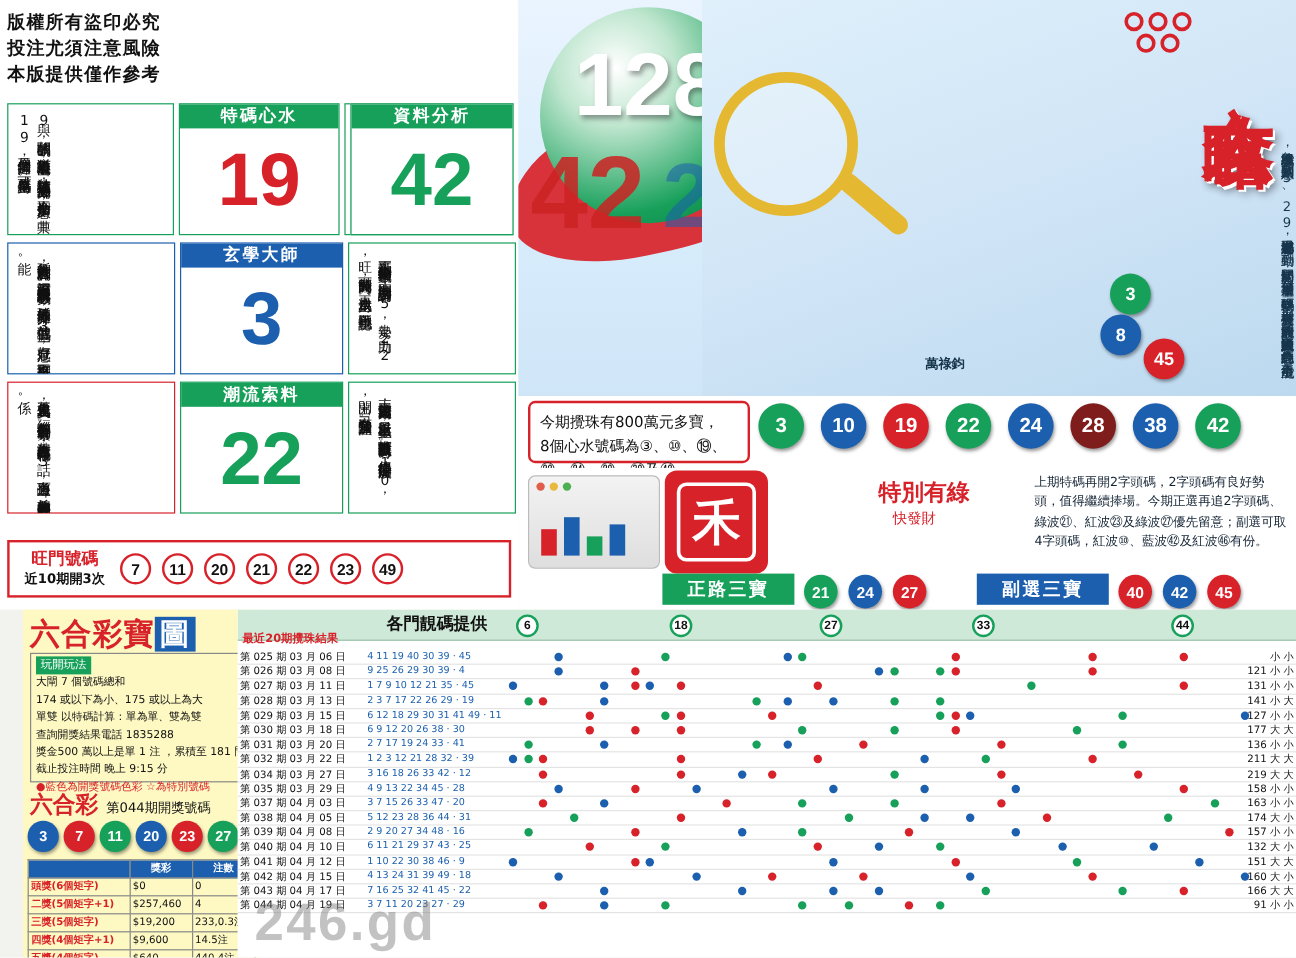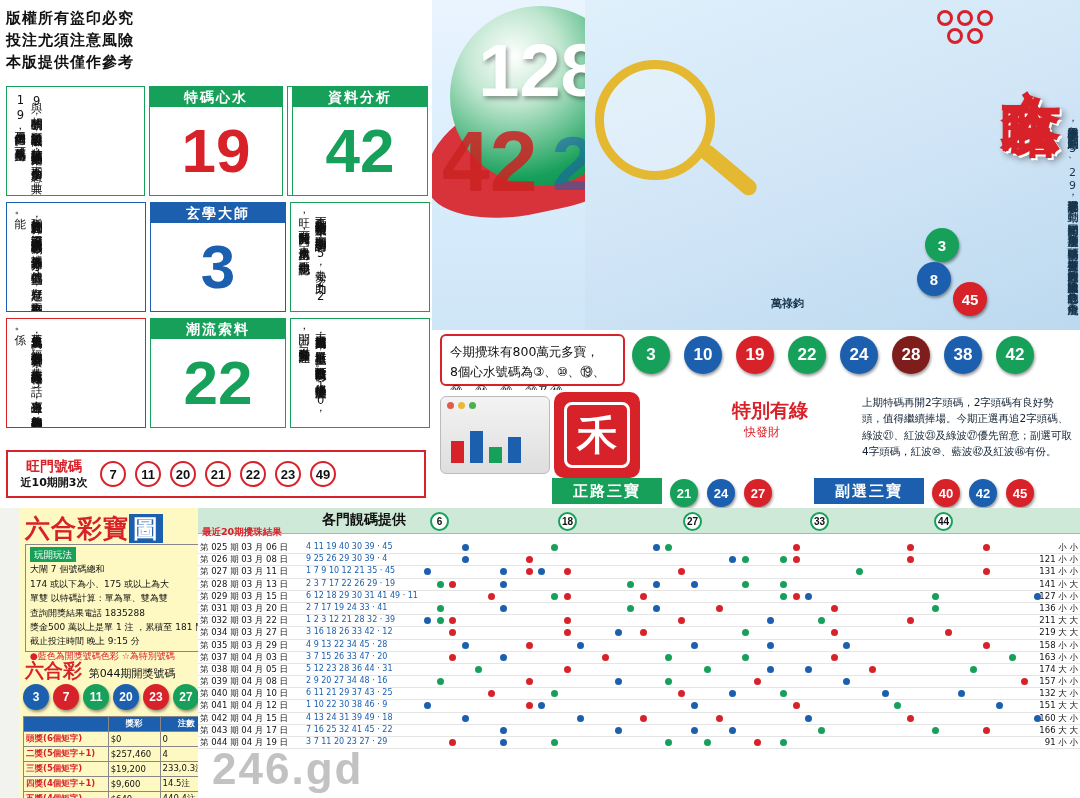--- a/index.html
+++ b/index.html
@@ -393,21 +393,21 @@
 
   <div class="tbl">
     <div class="tbl-hdr">
       <div class="t2">最近20期攪珠結果</div>
       <div class="t1">各門靚碼提供</div>
       <div class="markers">
         <div class="marker" style="left:232px">6</div>
         <div class="marker" style="left:360px">18</div>
         <div class="marker" style="left:485px">27</div>
         <div class="marker" style="left:612px">33</div>
-        <div class="marker" style="left:736px">44</div>
+        <div class="marker" style="left:778px">44</div>
       </div>
     </div>
     <div class="grid" id="grid">
         <div class="gridrow">
           <div class="date">第 025 期  03 月 06 日</div>
           <div class="nums">4 11 19 40 30 39 · 45</div>
           <span class="dot" style="left: 264.125px; background: rgb(27, 95, 174);"></span>
           <span class="dot" style="left: 353.083px; background: rgb(23, 160, 90);"></span>
           <span class="dot" style="left: 454.75px; background: rgb(27, 95, 174);"></span>
           <span class="dot" style="left: 467.458px; background: rgb(23, 160, 90);"></span>
@@ -462,20 +462,32 @@
           <span class="dot" style="left: 442.042px; background: rgb(216, 34, 42);"></span>
           <span class="dot" style="left: 581.833px; background: rgb(23, 160, 90);"></span>
           <span class="dot" style="left: 594.542px; background: rgb(216, 34, 42);"></span>
           <span class="dot" style="left: 607.25px; background: rgb(27, 95, 174);"></span>
           <span class="dot" style="left: 734.333px; background: rgb(23, 160, 90);"></span>
           <span class="dot" style="left: 836px; background: rgb(27, 95, 174);"></span>
           <span class="dot" style="left: 353.083px; background: rgb(23, 160, 90);"></span>
           <div class="tail">127 小 小</div>
         </div>
         <div class="gridrow">
+          <div class="date">第 030 期  03 月 18 日</div>
+          <div class="nums">6 9 12 20 26 38 · 30</div>
+          <span class="dot" style="left: 289.542px; background: rgb(216, 34, 42);"></span>
+          <span class="dot" style="left: 327.667px; background: rgb(216, 34, 42);"></span>
+          <span class="dot" style="left: 365.792px; background: rgb(216, 34, 42);"></span>
+          <span class="dot" style="left: 467.458px; background: rgb(23, 160, 90);"></span>
+          <span class="dot" style="left: 543.708px; background: rgb(23, 160, 90);"></span>
+          <span class="dot" style="left: 696.208px; background: rgb(23, 160, 90);"></span>
+          <span class="dot" style="left: 594.542px; background: rgb(216, 34, 42);"></span>
+          <div class="tail">177 大 大</div>
+        </div>
+        <div class="gridrow">
           <div class="date">第 031 期  03 月 20 日</div>
           <div class="nums">2 7 17 19 24 33 · 41</div>
           <span class="dot" style="left: 238.708px; background: rgb(23, 160, 90);"></span>
           <span class="dot" style="left: 302.25px; background: rgb(27, 95, 174);"></span>
           <span class="dot" style="left: 429.333px; background: rgb(23, 160, 90);"></span>
           <span class="dot" style="left: 454.75px; background: rgb(27, 95, 174);"></span>
           <span class="dot" style="left: 518.292px; background: rgb(216, 34, 42);"></span>
           <span class="dot" style="left: 632.667px; background: rgb(216, 34, 42);"></span>
           <span class="dot" style="left: 734.333px; background: rgb(23, 160, 90);"></span>
           <div class="tail">136 小 小</div>

